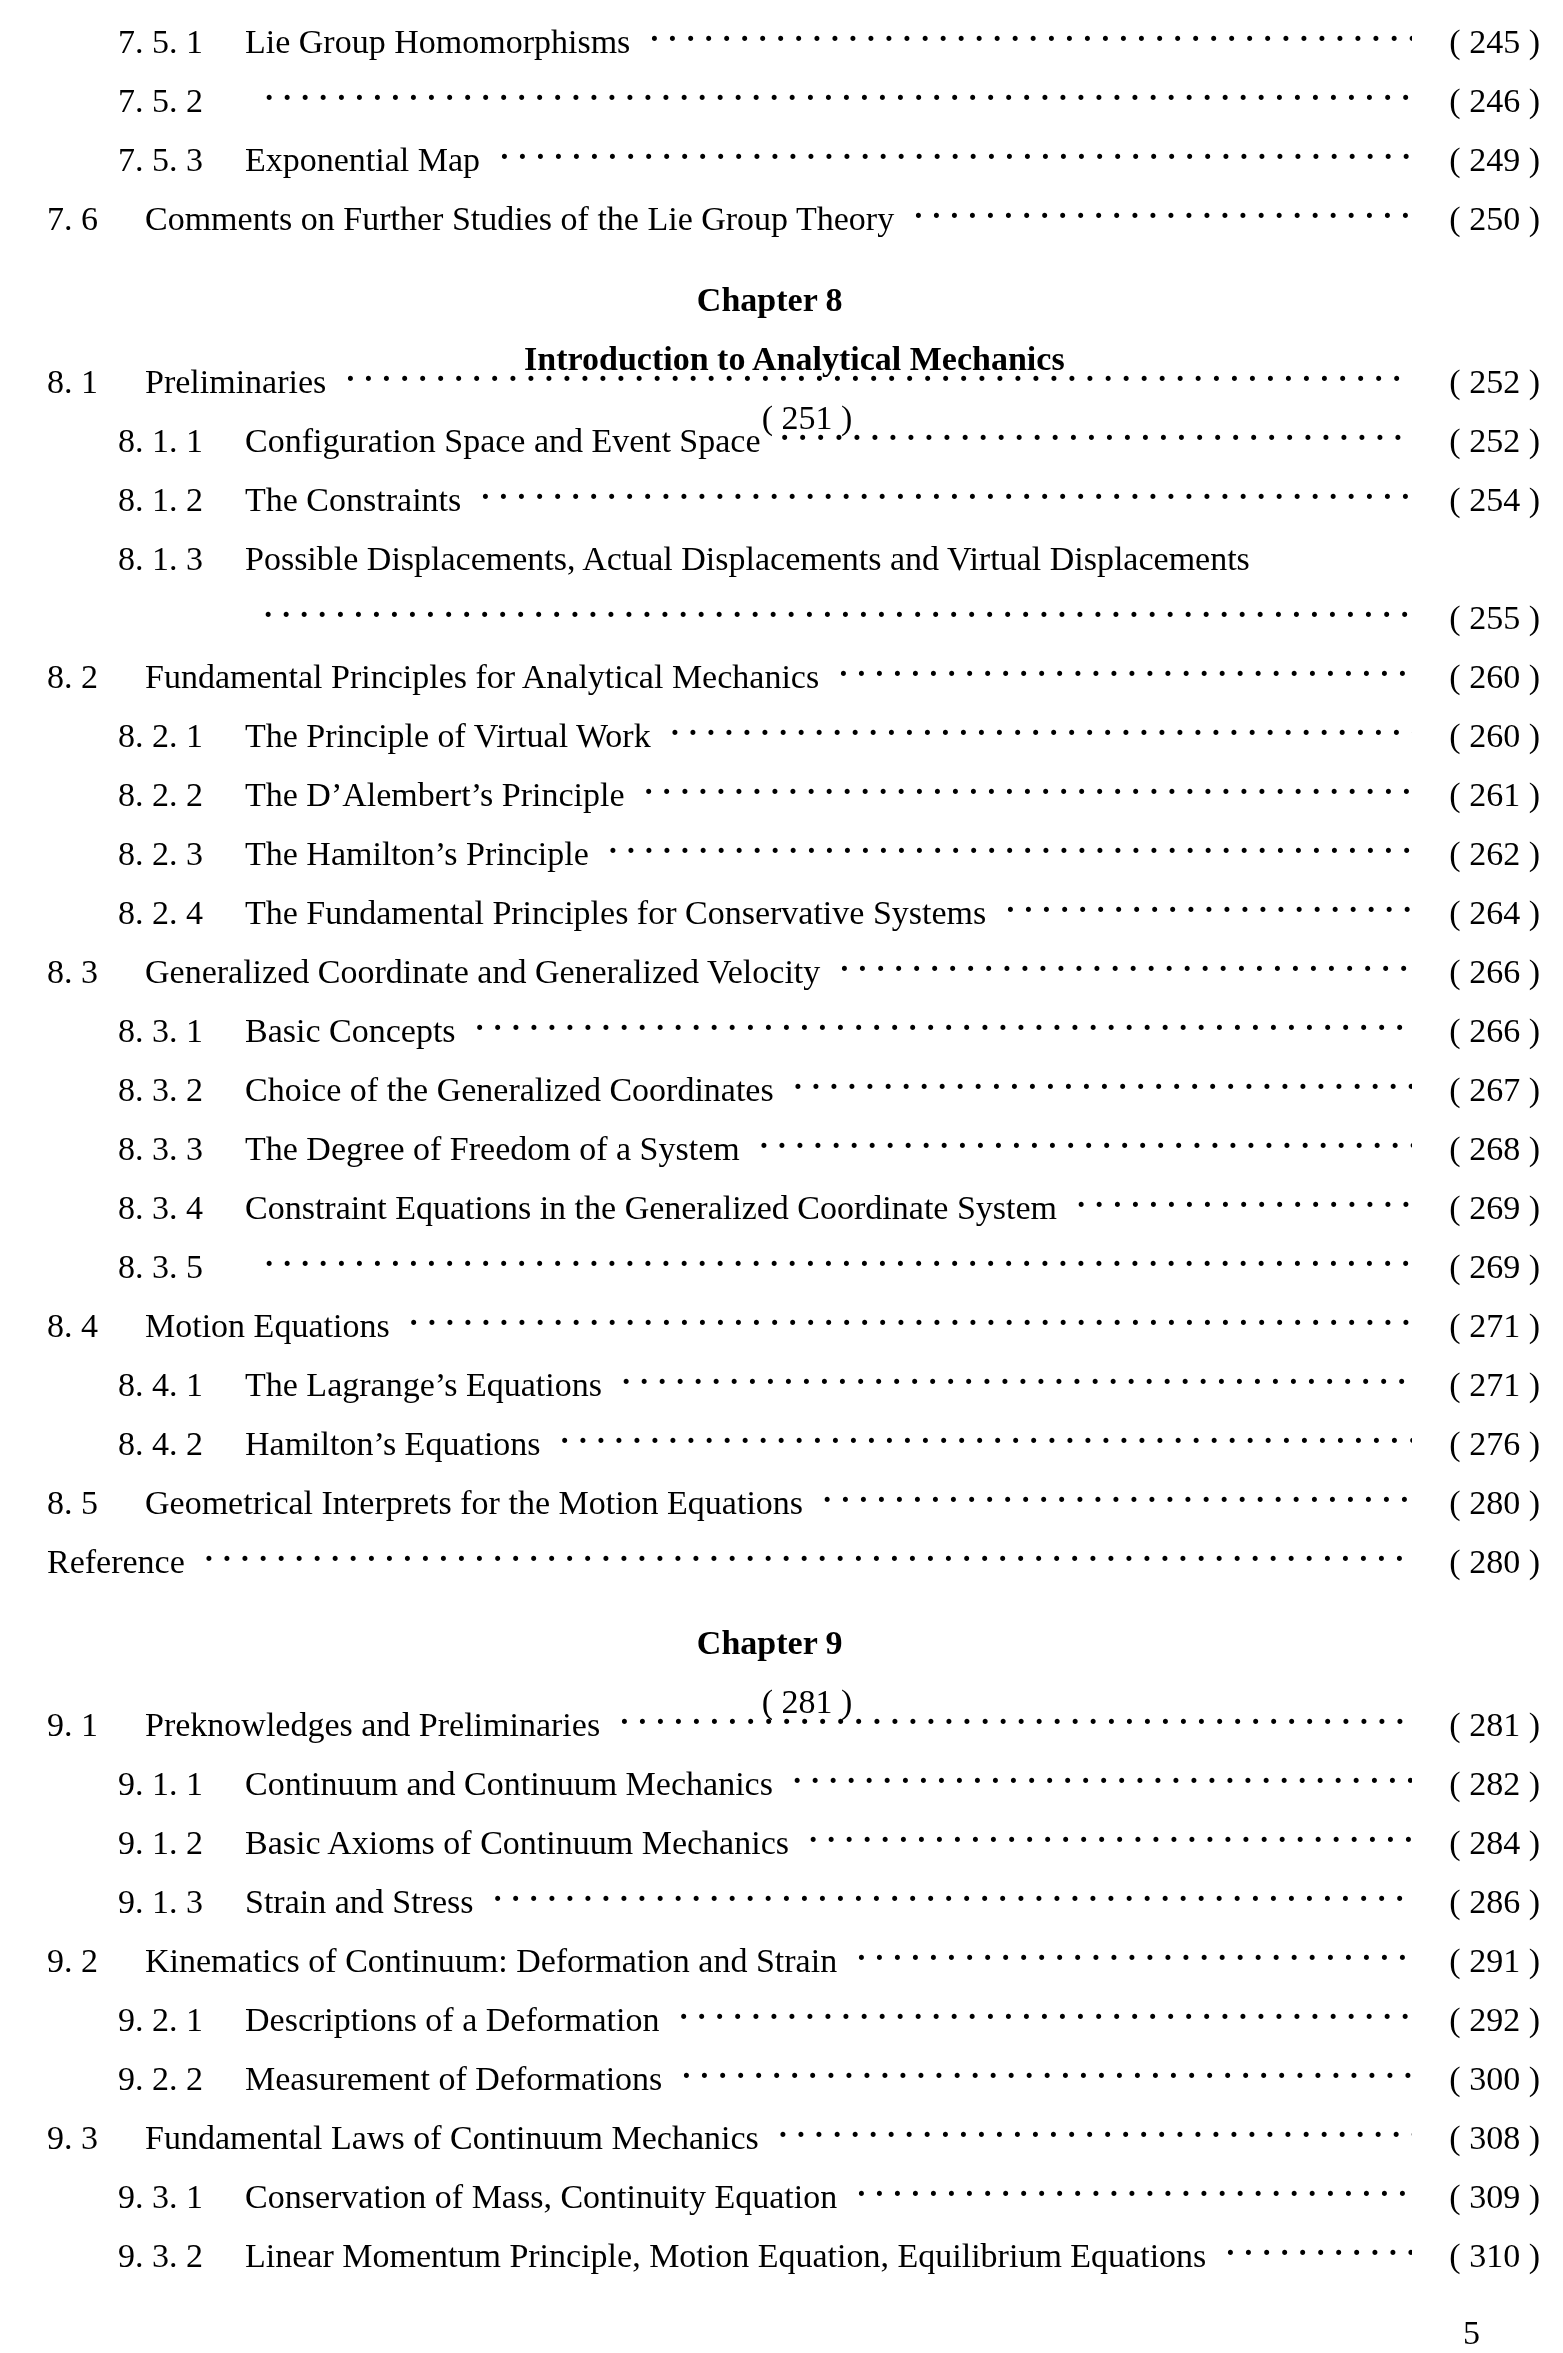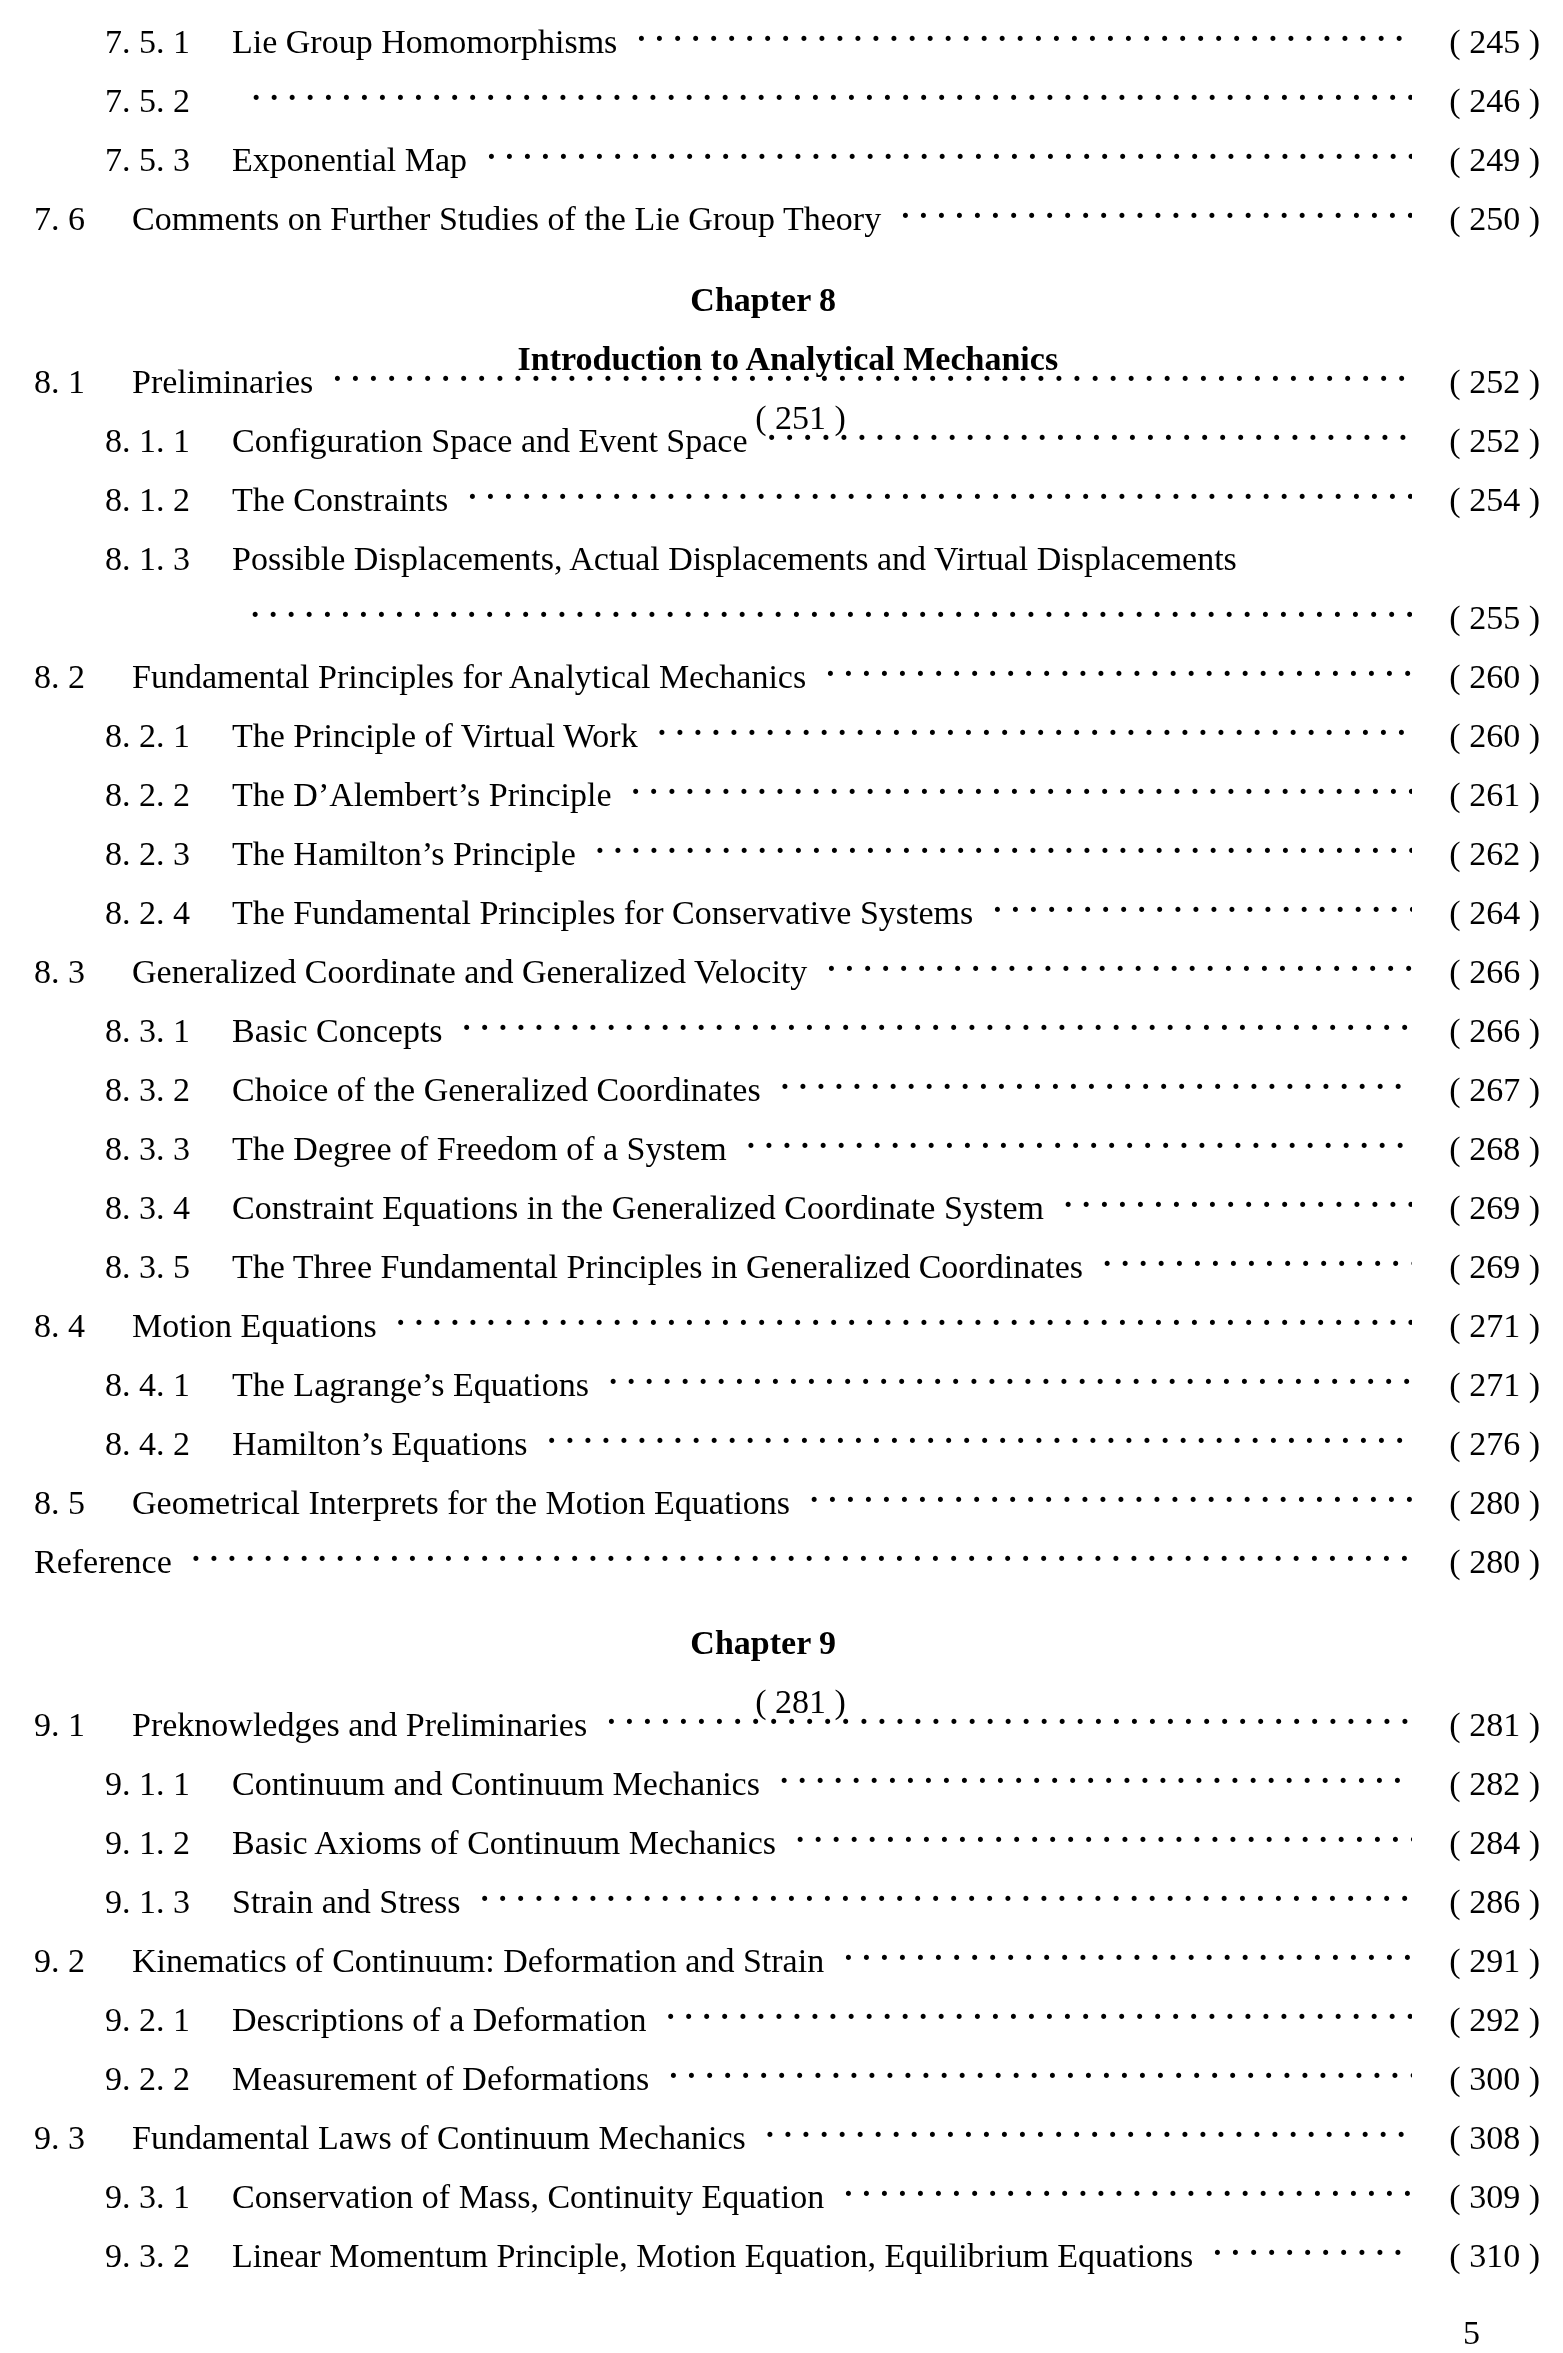--- a/index.html
+++ b/index.html
@@ -11,21 +11,21 @@
     height: 2354px;
     background: #ffffff;
     color: #000000;
     font-family: "Liberation Serif", "DejaVu Serif", serif;
     overflow: hidden;
   }
   .page {
     box-sizing: border-box;
     width: 100%;
     height: 100%;
-    padding: 12px 24px 0 34px;
+    padding: 12px 24px 0 47px;
   }
   .row {
     display: flex;
     align-items: center;
     height: 59px;
     font-size: 34px;
     line-height: 59px;
     white-space: nowrap;
   }
   .row .num {
@@ -186,21 +186,20 @@
     <span class="pg">( 268 )</span>
   </div>
       <div class="row sub">
     <span class="num">8. 3. 4</span>
     <span class="title">Constraint Equations in the Generalized Coordinate System</span>
     <span class="leader">········································································································································································································</span>
     <span class="pg">( 269 )</span>
   </div>
       <div class="row sub">
     <span class="num">8. 3. 5</span>
-    <span class="title">The Three Fundamental Principles in Generalized Coordinates</span>
     <span class="leader">········································································································································································································</span>
     <span class="pg">( 269 )</span>
   </div>
       <div class="row section">
     <span class="num">8. 4</span>
     <span class="title">Motion Equations</span>
     <span class="leader">········································································································································································································</span>
     <span class="pg">( 271 )</span>
   </div>
       <div class="row sub">

